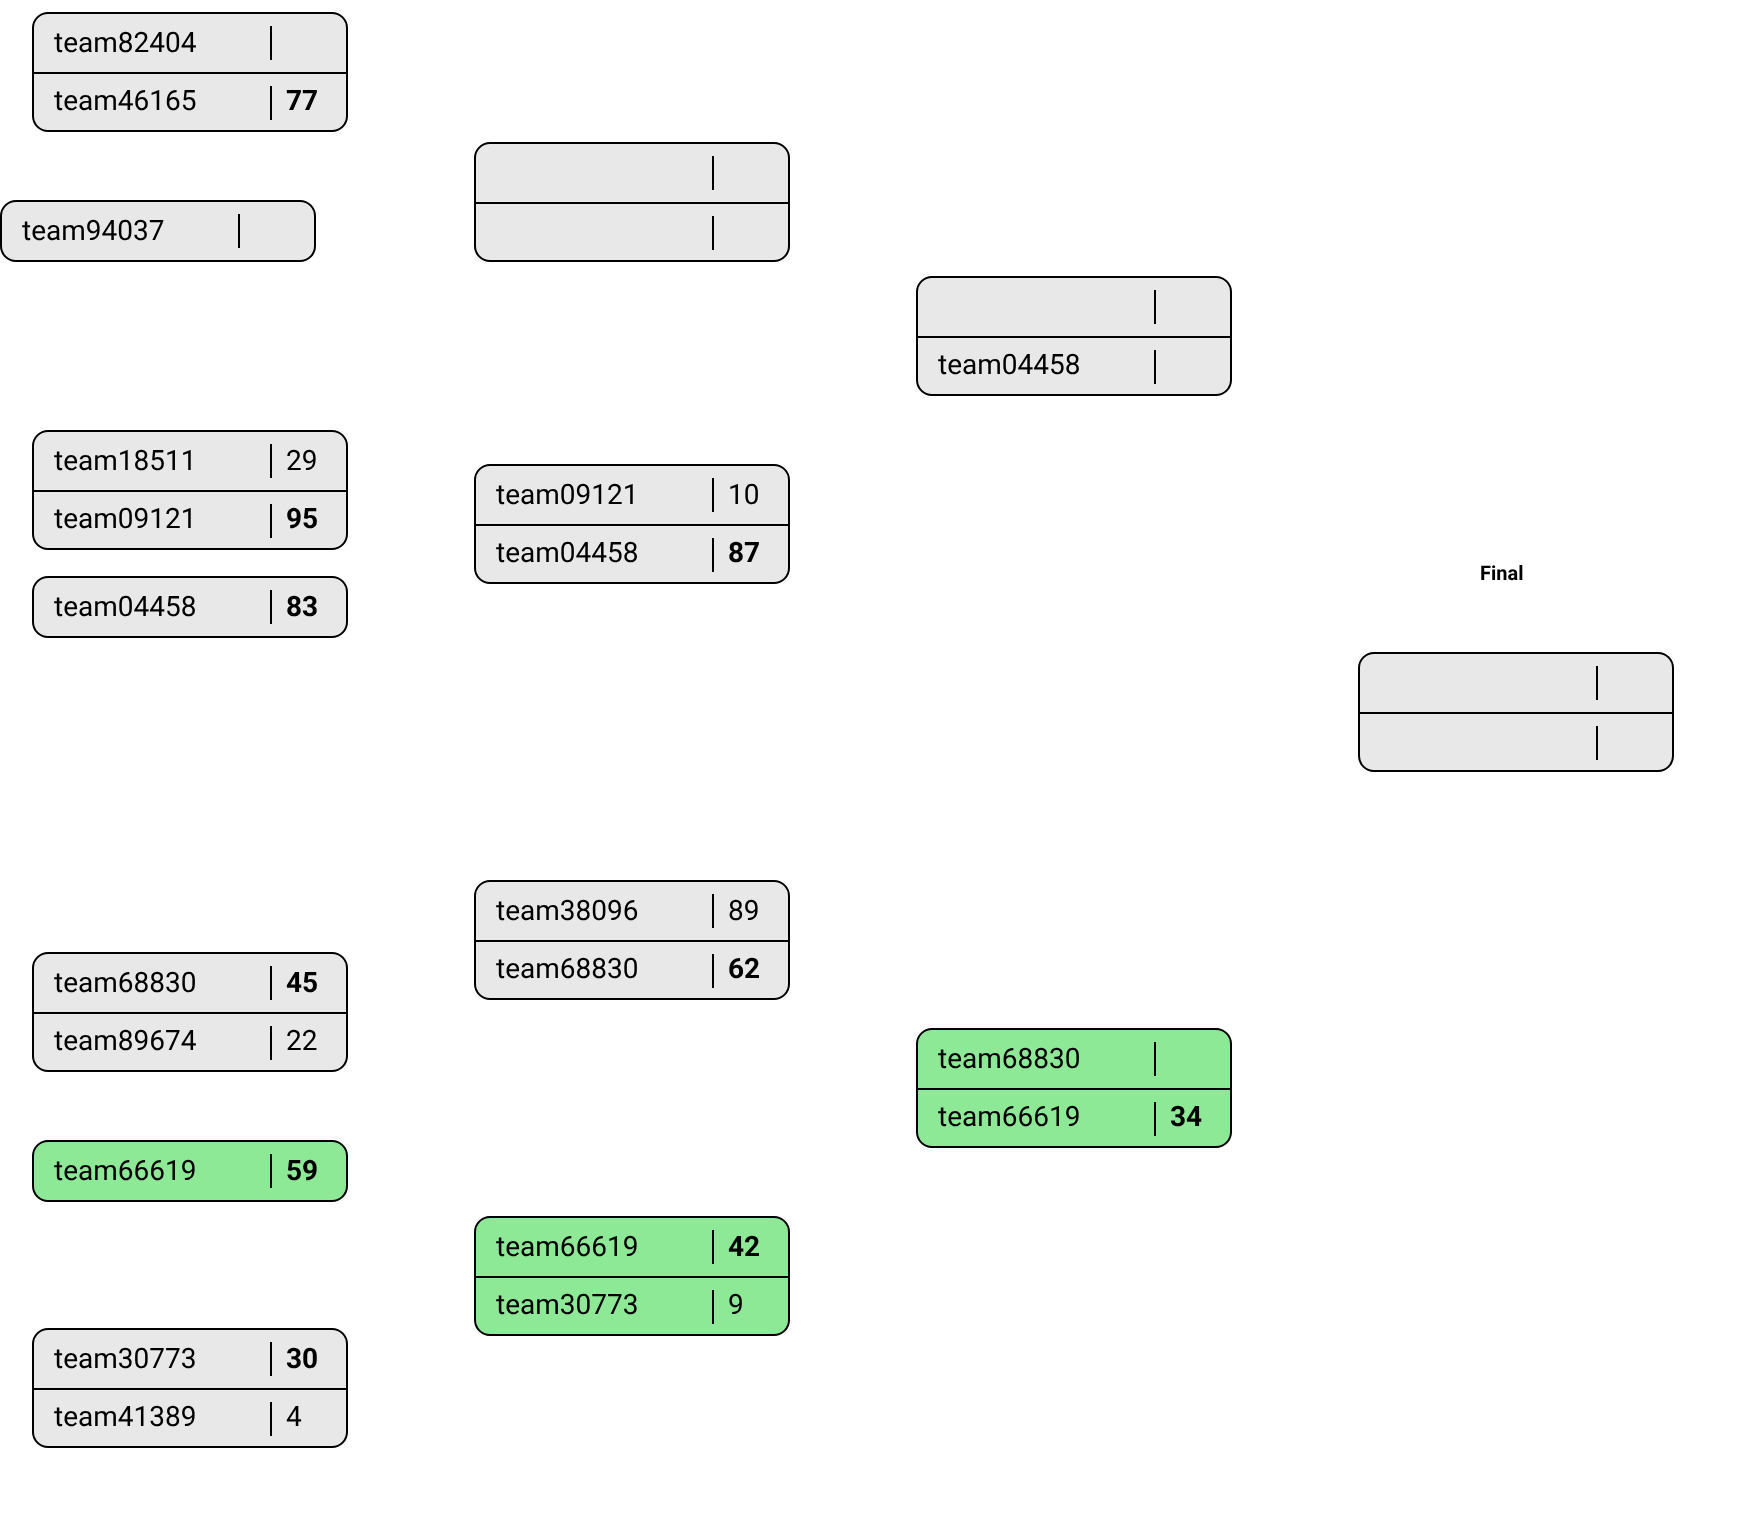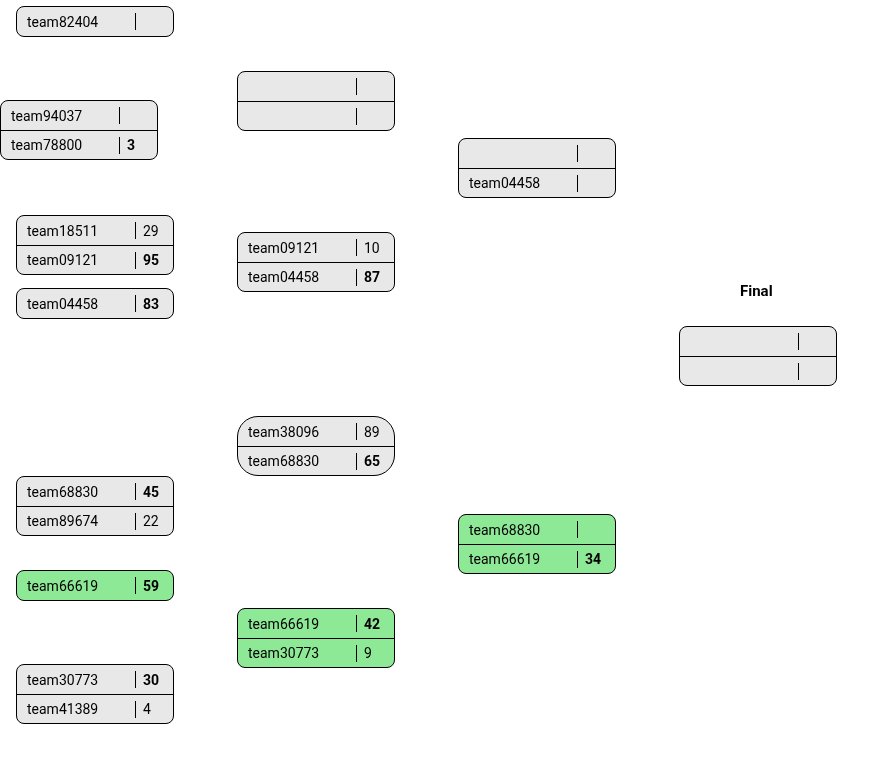--- a/index.html
+++ b/index.html
@@ -42,46 +42,46 @@
   }
   .score {
     min-width: 20px;
     text-align: left;
     font-size: 14px;
   }
   .score.win { font-weight: 700; }
   .final-label {
     position: absolute;
     font-weight: 700;
-    font-size: 15px;
+    font-size: 10px;
   }
 </style>
 </head>
 <body>
 
 <div class="final-label" style="left: 740px; top: 282px;">Final</div>
 
 <div class="match gray" style="left: 16px; top: 6px;">
     <div class="row">
       <span class="team">team82404</span>
       <span class="sep"></span>
       <span class="score"></span>
     </div>
+    <div class="row">
+      <span class="team">team46165</span>
+      <span class="sep"></span>
+      <span class="score win">77</span>
+    </div>
   </div>
 <div class="match gray" style="left: 0; top: 100px;">
     <div class="row">
       <span class="team">team94037</span>
       <span class="sep"></span>
       <span class="score"></span>
     </div>
-    <div class="row">
-      <span class="team">team78800</span>
-      <span class="sep"></span>
-      <span class="score win">3</span>
-    </div>
   </div>
 <div class="match gray" style="left: 16px; top: 194px; margin-top: 21px;">
     <div class="row">
       <span class="team">team18511</span>
       <span class="sep"></span>
       <span class="score">29</span>
     </div>
     <div class="row">
       <span class="team">team09121</span>
       <span class="sep"></span>
@@ -143,30 +143,30 @@
       <span class="team">team09121</span>
       <span class="sep"></span>
       <span class="score">10</span>
     </div>
     <div class="row">
       <span class="team">team04458</span>
       <span class="sep"></span>
       <span class="score win">87</span>
     </div>
   </div>
-<div class="match gray" style="left: 237px; top: 416px; border-radius: 21px;">
+<div class="match gray" style="left: 237px; top: 440px;">
     <div class="row">
       <span class="team">team38096</span>
       <span class="sep"></span>
       <span class="score">89</span>
     </div>
     <div class="row">
       <span class="team">team68830</span>
       <span class="sep"></span>
-      <span class="score win">65</span>
+      <span class="score win">62</span>
     </div>
   </div>
 <div class="match green" style="left: 237px; top: 608px;">
     <div class="row">
       <span class="team">team66619</span>
       <span class="sep"></span>
       <span class="score win">42</span>
     </div>
     <div class="row">
       <span class="team">team30773</span>

